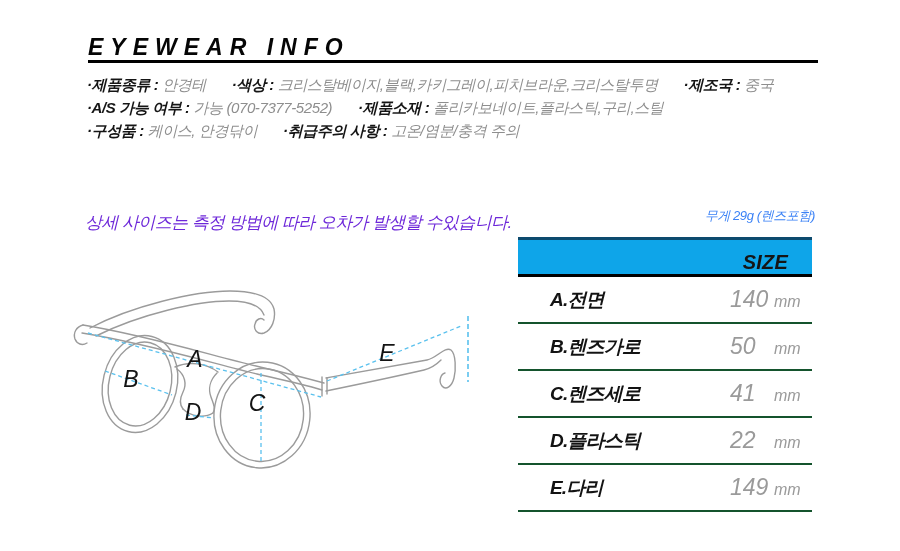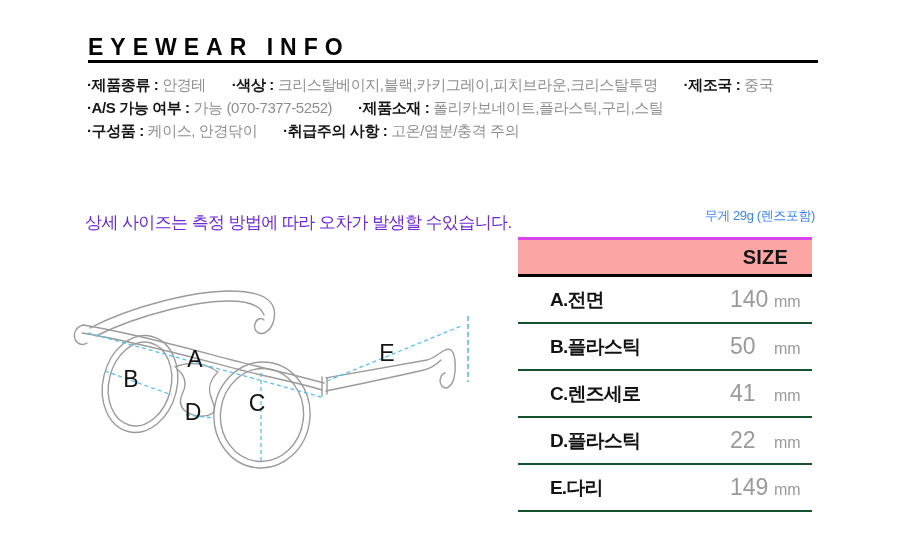--- a/index.html
+++ b/index.html
@@ -1,18 +1,18 @@
 <!DOCTYPE html>
 <html><head>
 <meta charset="utf-8">
 <style>
   html,body{margin:0;padding:0;background:#fff;}
   .page{
     position:relative;width:900px;height:532px;background:#ffffff;overflow:hidden;
-    font-family:"Liberation Sans","DejaVu Sans",sans-serif;color:#111;
+    font-family:"Liberation Sans","DejaVu Sans",sans-serif;color:#111;font-style:italic;
   }
   
   .page-title{
     position:absolute;left:88px;top:34px;font-size:23px;font-weight:600;
     letter-spacing:7px;color:#050505;white-space:nowrap;
   }
   .title-rule{position:absolute;left:88px;top:60px;width:730px;height:3px;background:#000;}
   
   .info{position:absolute;left:87px;top:73px;width:760px;font-size:15px;line-height:23px;letter-spacing:-0.4px;}
   .info .lbl{font-weight:700;color:#151515;}
@@ -24,22 +24,22 @@
   
   .diagram{position:absolute;left:60px;top:270px;width:440px;height:260px;}
   .diagram svg{display:block;width:440px;height:260px;}
   .outline{fill:none;stroke:#9b9b9b;stroke-width:1.4;stroke-linecap:round;stroke-linejoin:round;}
   .measure{fill:none;stroke:#5ac1ee;stroke-width:1.3;stroke-dasharray:4 3;stroke-linecap:butt;}
   .measure-thick{fill:none;stroke:#5ac1ee;stroke-width:1.6;stroke-dasharray:5 3;}
   .diag-label{font-family:"Liberation Sans","DejaVu Sans",sans-serif;font-size:23px;font-weight:500;fill:#141414;}
   
   .size-table{position:absolute;left:518px;top:237px;width:294px;}
   .st-header{
-    height:34px;background:#fca5a5;border-top:3px solid #d946ef;border-bottom:3px solid #000;
-    display:flex;align-items:center;
+    height:34px;background:#0ea5e9;border-top:3px solid #0c4a6e;border-bottom:3px solid #000;
+    display:flex;align-items:flex-end;
   }
   .st-header .size-label{margin-left:auto;margin-right:24px;font-size:20px;font-weight:700;color:#151515;letter-spacing:0.2px;}
   .st-row{height:45px;border-bottom:2px solid #14532d;display:flex;align-items:center;}
   .st-row .row-label{flex:1;margin-left:32px;font-size:19px;font-weight:700;color:#131313;letter-spacing:-0.8px;}
   .st-row .row-value{display:flex;align-items:baseline;width:82px;}
   .row-num{min-width:41px;font-size:23px;color:#9a9a9a;}
   .row-unit{font-size:16px;color:#9a9a9a;margin-left:3px;}
 </style>
 </head>
 <body>
@@ -122,21 +122,21 @@
       <span class="size-label">SIZE</span>
     </div>
     <div class="st-row">
       <span class="row-label">A.전면</span>
       <span class="row-value">
           <span class="row-num">140</span>
           <span class="row-unit">mm</span>
         </span>
     </div>
     <div class="st-row">
-      <span class="row-label">B.플라스틱</span>
+      <span class="row-label">B.렌즈가로</span>
       <span class="row-value">
           <span class="row-num">50</span>
           <span class="row-unit">mm</span>
         </span>
     </div>
     <div class="st-row">
       <span class="row-label">C.렌즈세로</span>
       <span class="row-value">
           <span class="row-num">41</span>
           <span class="row-unit">mm</span>

